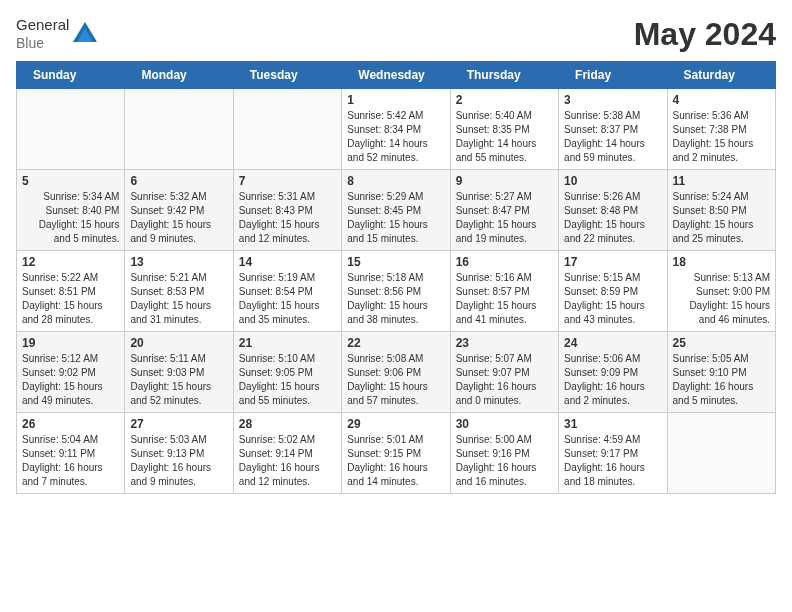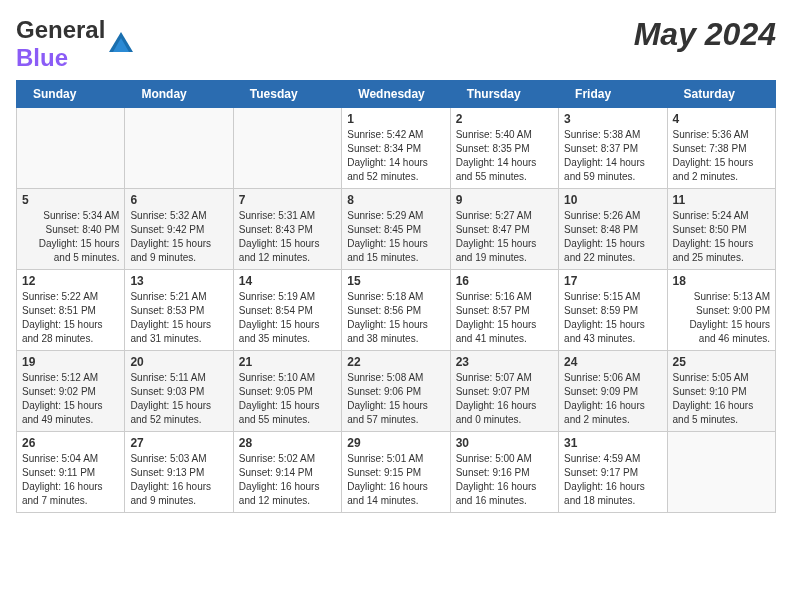--- a/index.html
+++ b/index.html
@@ -20,21 +20,20 @@
       display: flex;
       align-items: center;
     }
     .logo-icon {
       width: 28px;
       height: 28px;
       margin-left: 2px;
     }
     .title-block {
       text-align: right;
-      font-style: italic;
     }
     .title-month {
       font-size: 32px;
       font-weight: bold;
       color: #333;
     }
     .title-location {
       font-size: 15px;
       color: #555;
     }
@@ -79,22 +78,22 @@
     .empty-cell {
       background: #f9f9f9 !important;
     }
   </style>
 </head>
 <body>
 
 <div class="header">
   <div class="logo">
     <span>
-      <span style="font-size:24px;font-weight:bold;color:#333;">General</span><br>
-      <span style="font-size:24px;font-weight:bold;color:#8b5cf6;">Blue</span>
+      <span style="font-size:15px;font-weight:normal;color:#333;">General</span><br>
+      <span style="font-size:14px;font-weight:normal;color:#737373;">Blue</span>
     </span>
     <svg class="logo-icon" viewBox="0 0 28 28">
       <polygon points="14,2 26,22 2,22" fill="#1a6faf"></polygon>
       <polygon points="14,8 22,22 6,22" fill="#2b8ad4"></polygon>
     </svg>
   </div>
   <div class="title-block">
     <div class="title-month">May 2024</div>
   </div>
 </div>

